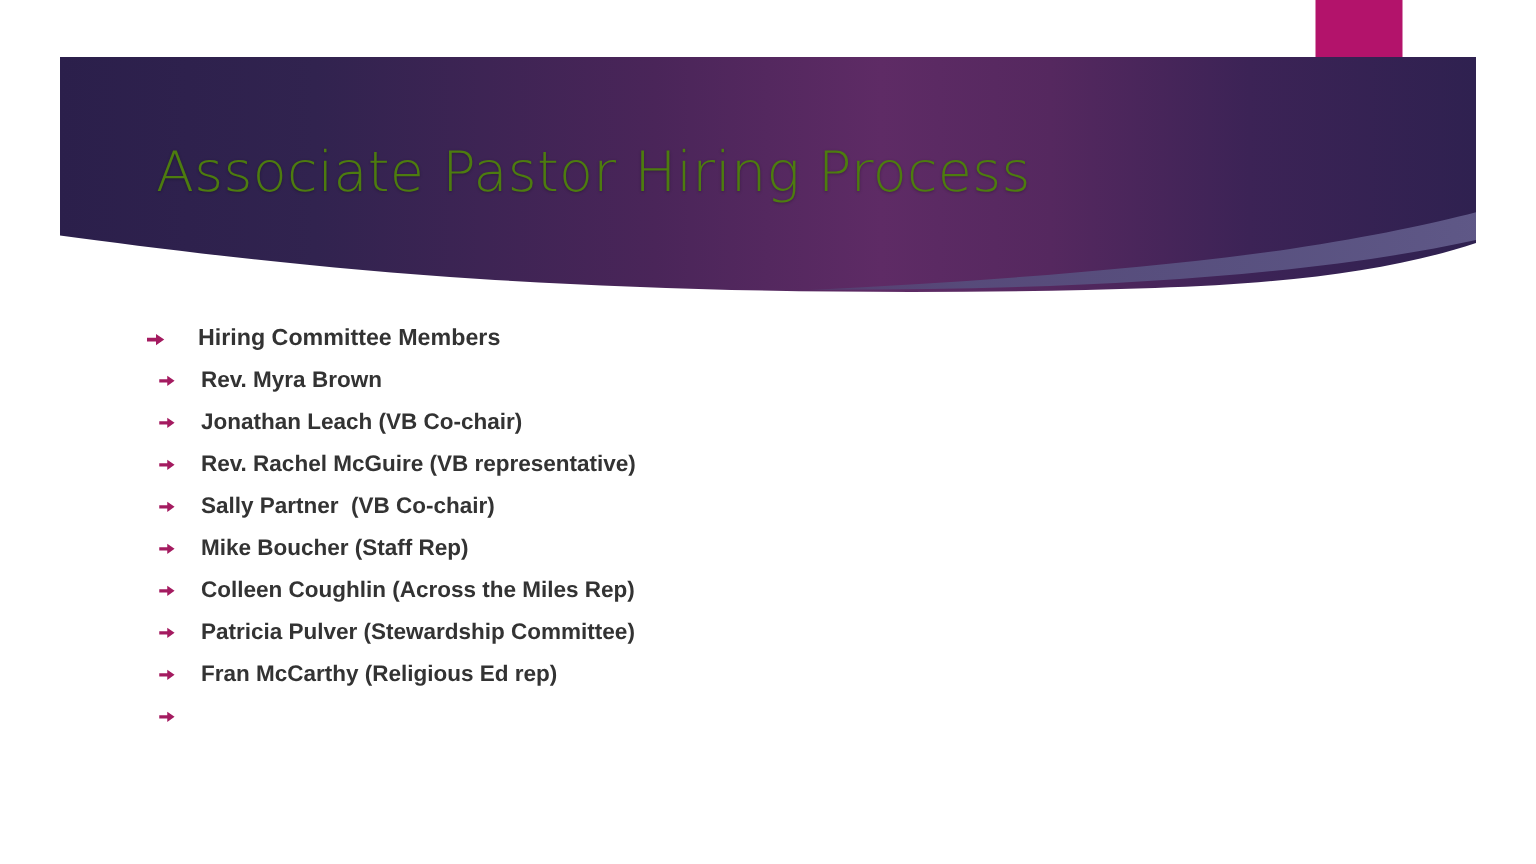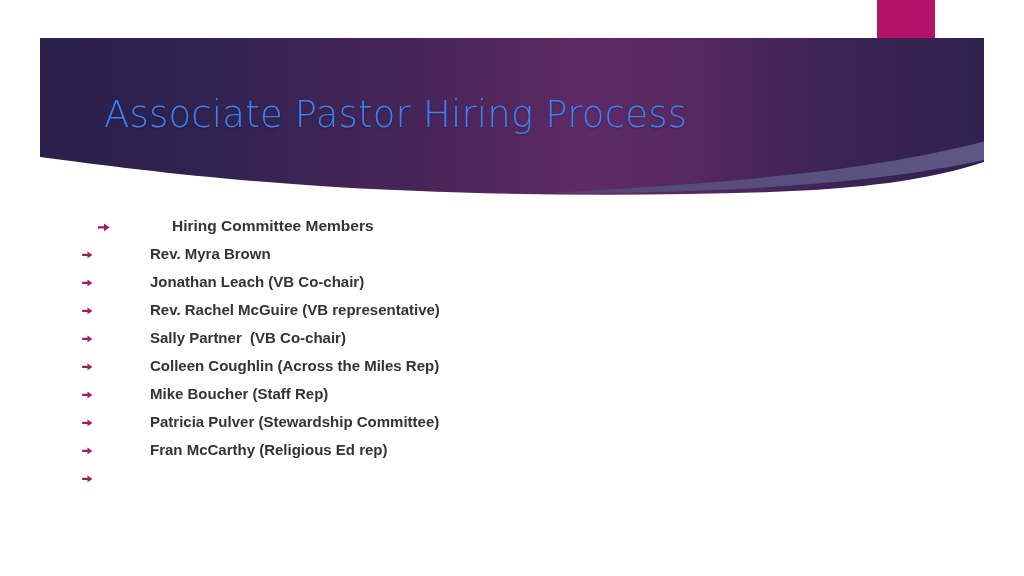--- a/index.html
+++ b/index.html
@@ -43,21 +43,21 @@
     height: 60px;
     display: flex;
     align-items: center;
     pointer-events: none;
   }
   #slide-title {
     font-family: "DejaVu Sans", sans-serif;
     font-weight: 300;
     font-size: 37px;
     letter-spacing: 0.2px;
-    color: #3b82f6;
+    color: #4d7c0f;
     white-space: nowrap;
     text-shadow: 0 1px 2px rgba(0,0,0,0.28);
   }
 
   
   #body-content {
     position: absolute;
     left: 0;
     top: 212px;
     width: 1024px;
@@ -67,41 +67,41 @@
     list-style: none;
     margin: 0;
     padding: 0;
   }
 
   li.bullet-item {
     display: flex;
     align-items: flex-start;
     color: #333333;
     font-family: "Liberation Sans", sans-serif;
-    gap: 40px;
   }
 
   li.level-1 {
     padding-left: 98px;
     height: 28px;
   }
   li.level-1 .bullet-text {
     font-size: 15.5px;
     font-weight: bold;
     line-height: 28px;
   }
   li.level-1 .bullet-marker {
     width: 34px;
     flex: 0 0 34px;
     line-height: 28px;
   }
 
   li.level-2 {
     padding-left: 82px;
     height: 28px;
+    margin-left: 24px;
   }
   li.level-2 .bullet-text {
     font-size: 15px;
     font-weight: bold;
     line-height: 28px;
   }
   li.level-2 .bullet-marker {
     width: 28px;
     flex: 0 0 28px;
     line-height: 28px;
@@ -209,30 +209,30 @@
         </span>
         <span class="bullet-text">Sally Partner  (VB Co-chair)</span>
       </li>
 
       <li class="bullet-item level-2">
         <span class="bullet-marker">
           <svg width="11" height="8" viewBox="0 0 12 9">
               <path d="M0 3.2 L6 3.2 L6 0.6 L11.5 4.4 L6 8.2 L6 5.6 L0 5.6 Z" fill="#A41B60"></path>
             </svg>
         </span>
+        <span class="bullet-text">Mike Boucher (Staff Rep)</span>
+      </li>
+
+      <li class="bullet-item level-2">
+        <span class="bullet-marker">
+          <svg width="11" height="8" viewBox="0 0 12 9">
+              <path d="M0 3.2 L6 3.2 L6 0.6 L11.5 4.4 L6 8.2 L6 5.6 L0 5.6 Z" fill="#A41B60"></path>
+            </svg>
+        </span>
         <span class="bullet-text">Colleen Coughlin (Across the Miles Rep)</span>
-      </li>
-
-      <li class="bullet-item level-2">
-        <span class="bullet-marker">
-          <svg width="11" height="8" viewBox="0 0 12 9">
-              <path d="M0 3.2 L6 3.2 L6 0.6 L11.5 4.4 L6 8.2 L6 5.6 L0 5.6 Z" fill="#A41B60"></path>
-            </svg>
-        </span>
-        <span class="bullet-text">Mike Boucher (Staff Rep)</span>
       </li>
 
       <li class="bullet-item level-2">
         <span class="bullet-marker">
           <svg width="11" height="8" viewBox="0 0 12 9">
               <path d="M0 3.2 L6 3.2 L6 0.6 L11.5 4.4 L6 8.2 L6 5.6 L0 5.6 Z" fill="#A41B60"></path>
             </svg>
         </span>
         <span class="bullet-text">Patricia Pulver (Stewardship Committee)</span>
       </li>

